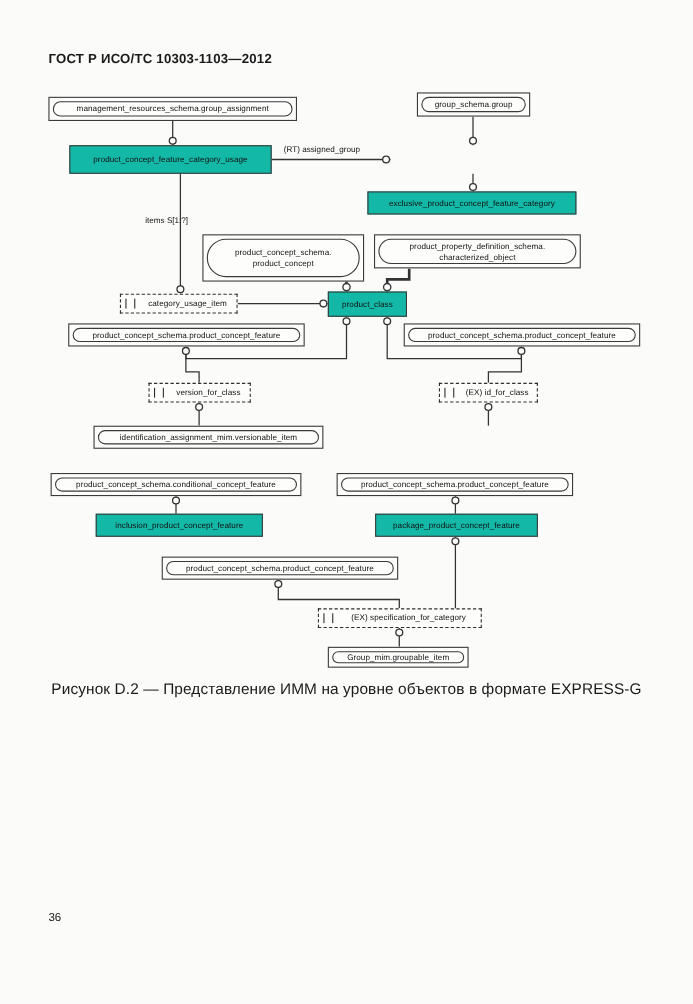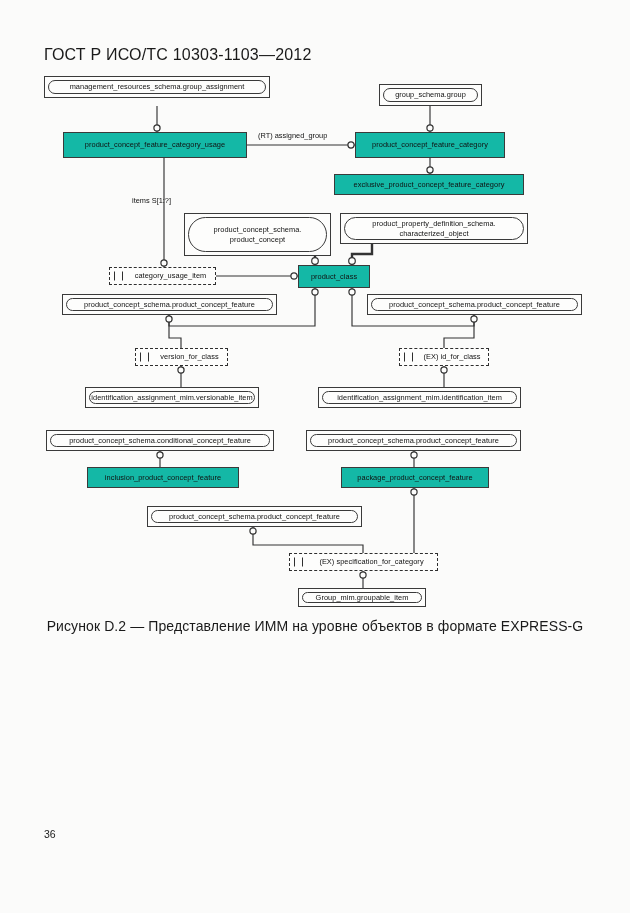--- a/index.html
+++ b/index.html
@@ -17,22 +17,22 @@
   }
   .page {
     position: absolute;
     inset: 0;
     background: #fbfbfa;
   }
   #doc-header {
     position: absolute;
     left: 44px;
     top: 46px;
-    font-size: 16px;
-    font-weight: normal;
+    font-size: 12px;
+    font-weight: bold;
     letter-spacing: 0.2px;
     white-space: nowrap;
   }
   #figure-caption {
     position: absolute;
     left: 0;
     right: 0;
     top: 618px;
     text-align: center;
     font-size: 14px;
@@ -197,31 +197,30 @@
         <circle cx="181" cy="370" r="3.1"></circle>
         <circle cx="444" cy="370" r="3.1"></circle>
         <circle cx="160" cy="455" r="3.1"></circle>
         <circle cx="414" cy="455" r="3.1"></circle>
         <circle cx="414" cy="492" r="3.1"></circle>
         <circle cx="253" cy="531" r="3.1"></circle>
         <circle cx="363" cy="575" r="3.1"></circle>
       </g>
     </svg>
 
-    <div class="node schemaref" style="left:44px;top:76px;width:226px;height:22px;">
+    <div class="node schemaref" style="left:44px;top:88px;width:226px;height:22px;">
       <div class="inner">management_resources_schema.group_assignment</div>
     </div>
 
     <div class="node schemaref" style="left:379px;top:84px;width:103px;height:22px;">
       <div class="inner">group_schema.group</div>
     </div>
 
     <div class="node entity" style="left:63px;top:132px;width:184px;height:26px;">product_concept_feature_category_usage</div>
 
-    <div class="node entity" style="left:355px;top:132px;width:150px;height:26px;">product_concept_feature_category</div>
 
     <div class="node entity" style="left:334px;top:174px;width:190px;height:21px;">exclusive_product_concept_feature_category</div>
 
     <div class="node schemaref two-line" style="left:184px;top:213px;width:147px;height:43px;">
       <div class="inner">product_concept_schema.
 product_concept</div>
     </div>
 
     <div class="node schemaref two-line" style="left:340px;top:213px;width:188px;height:31px;">
       <div class="inner">product_property_definition_schema.
@@ -237,27 +236,24 @@
     </div>
 
     <div class="node schemaref" style="left:367px;top:294px;width:215px;height:21px;">
       <div class="inner">product_concept_schema.product_concept_feature</div>
     </div>
 
     <div class="node selectbox" style="left:135px;top:348px;width:93px;height:18px;">version_for_class</div>
 
     <div class="node selectbox" style="left:399px;top:348px;width:90px;height:18px;">(EX) id_for_class</div>
 
-    <div class="node schemaref" style="left:85px;top:387px;width:174px;height:21px;">
+    <div class="node schemaref" style="left:85px;top:387px;width:209px;height:21px;">
       <div class="inner">identification_assignment_mim.versionable_item</div>
     </div>
 
-    <div class="node schemaref" style="left:318px;top:387px;width:203px;height:21px;">
-      <div class="inner">identification_assignment_mim.identification_item</div>
-    </div>
 
     <div class="node schemaref" style="left:46px;top:430px;width:228px;height:21px;">
       <div class="inner">product_concept_schema.conditional_concept_feature</div>
     </div>
 
     <div class="node schemaref" style="left:306px;top:430px;width:215px;height:21px;">
       <div class="inner">product_concept_schema.product_concept_feature</div>
     </div>
 
     <div class="node entity" style="left:87px;top:467px;width:152px;height:21px;">inclusion_product_concept_feature</div>

